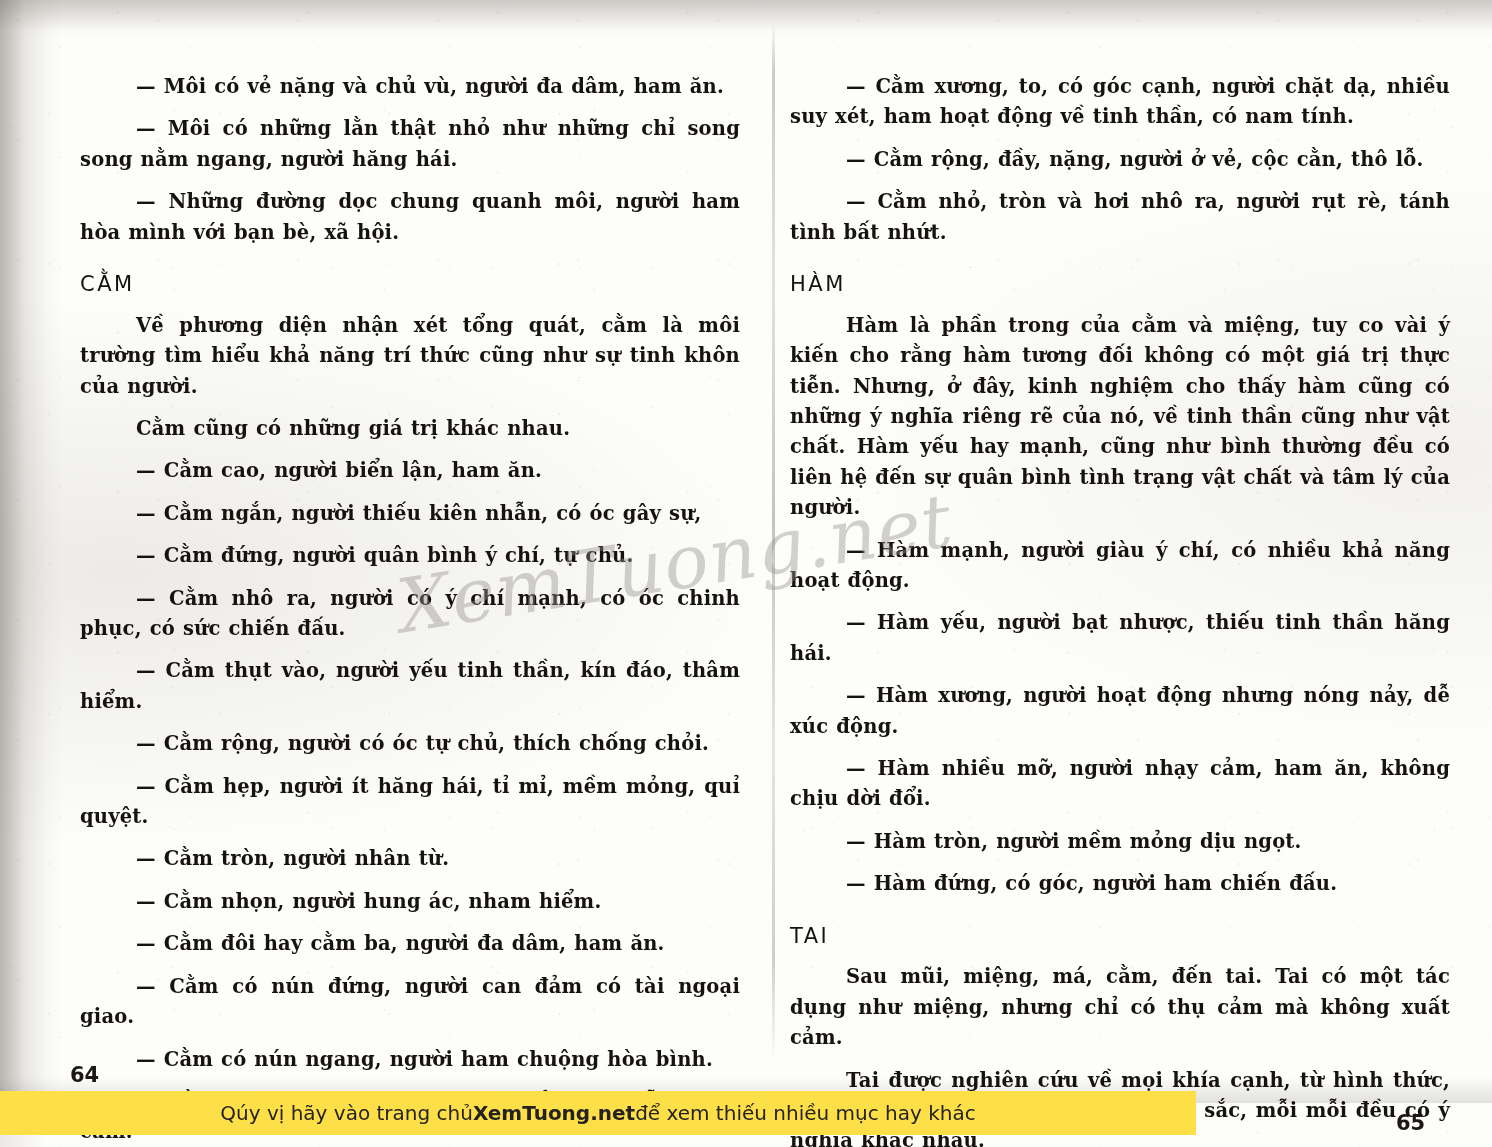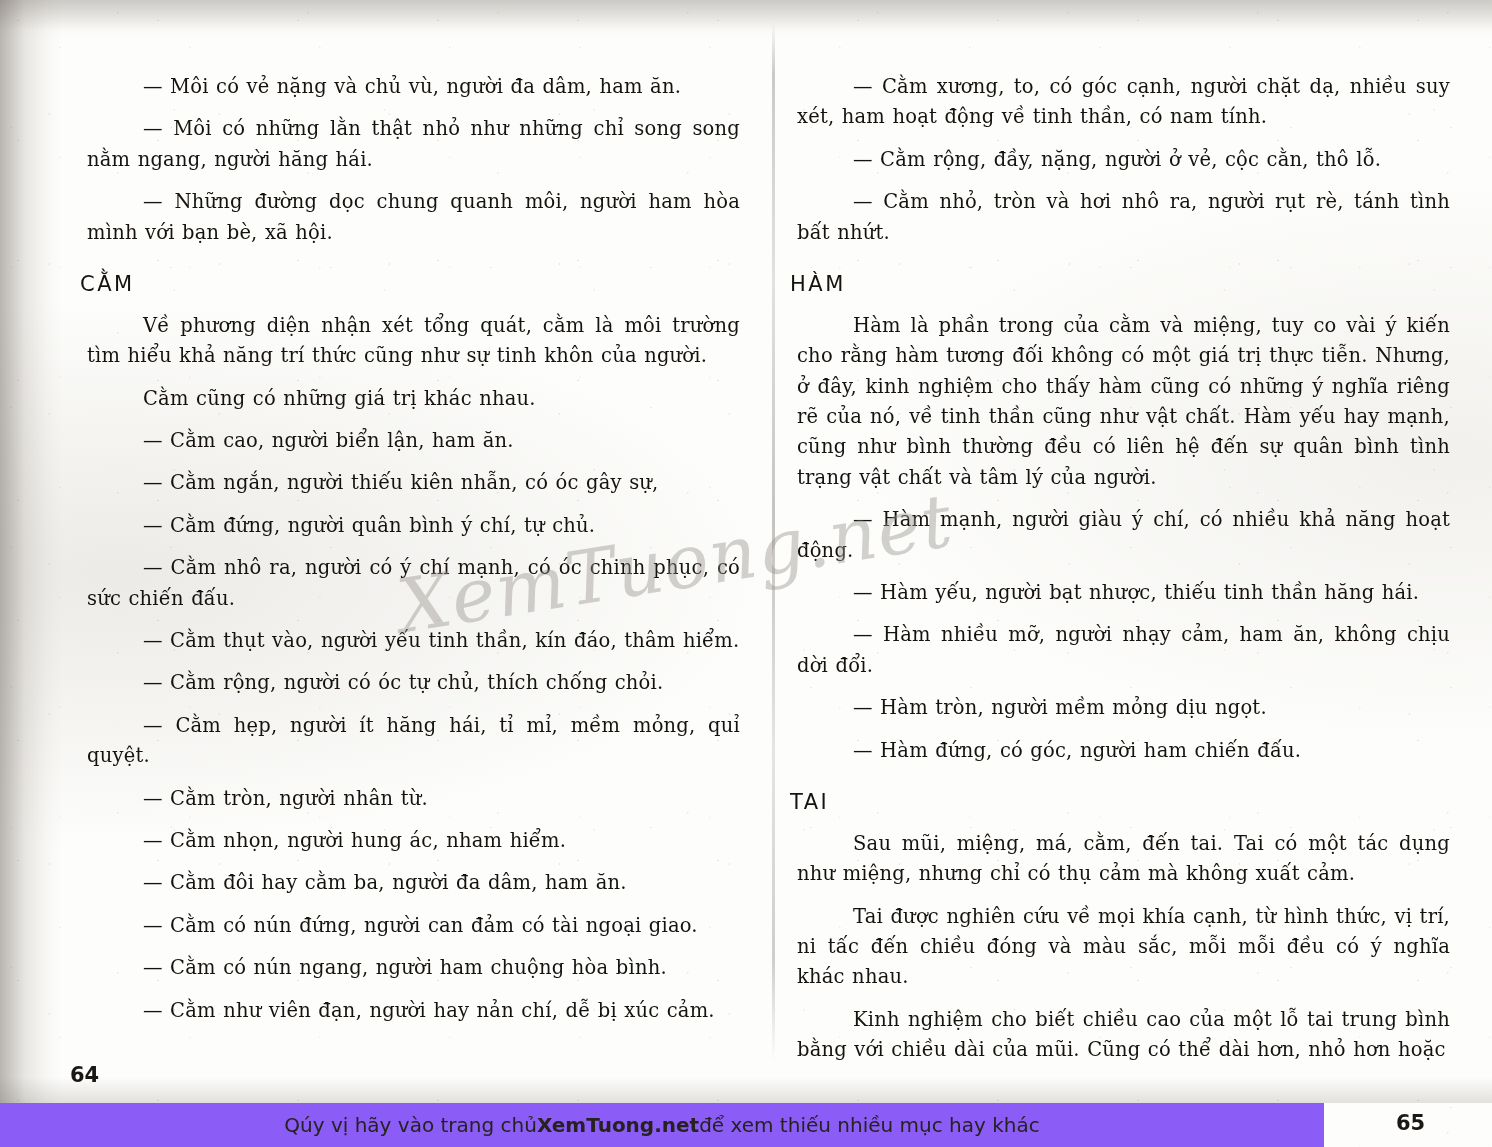--- a/index.html
+++ b/index.html
@@ -67,25 +67,26 @@
   .col {
     position: absolute;
     top: 72px;
     font-size: 19.5px;
     line-height: 1.56;
   }
   #col-left  { left: 80px;  width: 660px; }
   #col-right { left: 790px; width: 660px; }
 
   p {
-    margin: 0 0 9px 7px;
+    margin: 0 0 9px 0;
     text-indent: 56px;
     text-align: justify;
     letter-spacing: 0.2px;
     word-spacing: 1px;
+    font-weight: bold;
   }
   p.body { margin-bottom: 12px; }
 
   h2.section {
     font-family: "DejaVu Sans", "Liberation Sans", sans-serif;
     font-weight: normal;
     font-size: 21px;
     letter-spacing: 2.5px;
     margin: 20px 0 10px 0;
     text-indent: 0;
@@ -114,27 +115,27 @@
     transform: rotate(-9deg);
     white-space: nowrap;
     pointer-events: none;
     letter-spacing: 1px;
   }
 
   
   #banner {
     position: absolute;
     left: 0;
-    bottom: 0;
-    width: 1324px;
+    bottom: 12px;
+    width: 1196px;
     height: 44px;
     display: flex;
     align-items: center;
     justify-content: center;
-    background: #8b5cf6;
+    background: #fde047;
     font-family: "DejaVu Sans", "Liberation Sans", sans-serif;
     font-size: 20px;
     color: #262220;
   }
   #banner .brand { font-weight: bold; }
 
   
   #speckle {
     position: absolute;
     inset: 0;
@@ -186,20 +187,21 @@
 
   <div class="col" id="col-right">
     <p class="body">— Cằm xương, to, có góc cạnh, người chặt dạ, nhiều suy xét, ham hoạt động về tinh thần, có nam tính.</p>
     <p class="body">— Cằm rộng, đầy, nặng, người ở vẻ, cộc cằn, thô lỗ.</p>
     <p class="body">— Cằm nhỏ, tròn và hơi nhô ra, người rụt rè, tánh tình bất nhứt.</p>
 
     <h2 class="section">HÀM</h2>
     <p class="body">Hàm là phần trong của cằm và miệng, tuy co vài ý kiến cho rằng hàm tương đối không có một giá trị thực tiễn. Nhưng, ở đây, kinh nghiệm cho thấy hàm cũng có những ý nghĩa riêng rẽ của nó, về tinh thần cũng như vật chất. Hàm yếu hay mạnh, cũng như bình thường đều có liên hệ đến sự quân bình tình trạng vật chất và tâm lý của người.</p>
     <p class="body">— Hàm mạnh, người giàu ý chí, có nhiều khả năng hoạt động.</p>
     <p class="body">— Hàm yếu, người bạt nhược, thiếu tinh thần hăng hái.</p>
+    <p class="body">— Hàm xương, người hoạt động nhưng nóng nảy, dễ xúc động.</p>
     <p class="body">— Hàm nhiều mỡ, người nhạy cảm, ham ăn, không chịu dời đổi.</p>
     <p class="body">— Hàm tròn, người mềm mỏng dịu ngọt.</p>
     <p class="body">— Hàm đứng, có góc, người ham chiến đấu.</p>
 
     <h2 class="section">TAI</h2>
     <p class="body">Sau mũi, miệng, má, cằm, đến tai. Tai có một tác dụng như miệng, nhưng chỉ có thụ cảm mà không xuất cảm.</p>
     <p class="body">Tai được nghiên cứu về mọi khía cạnh, từ hình thức, vị trí, ni tấc đến chiều đóng và màu sắc, mỗi mỗi đều có ý nghĩa khác nhau.</p>
     <p class="body">Kinh nghiệm cho biết chiều cao của một lỗ tai trung bình bằng với chiều dài của mũi. Cũng có thể dài hơn, nhỏ hơn hoặc</p>
   </div>
 

